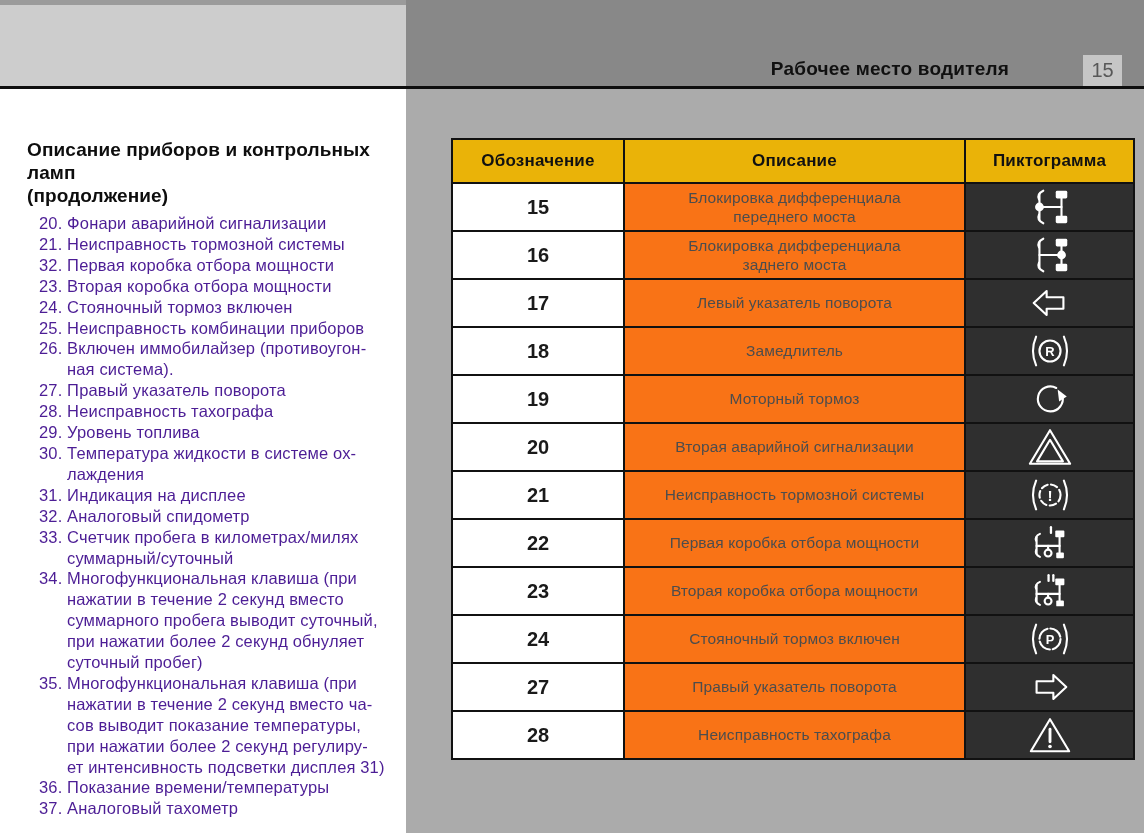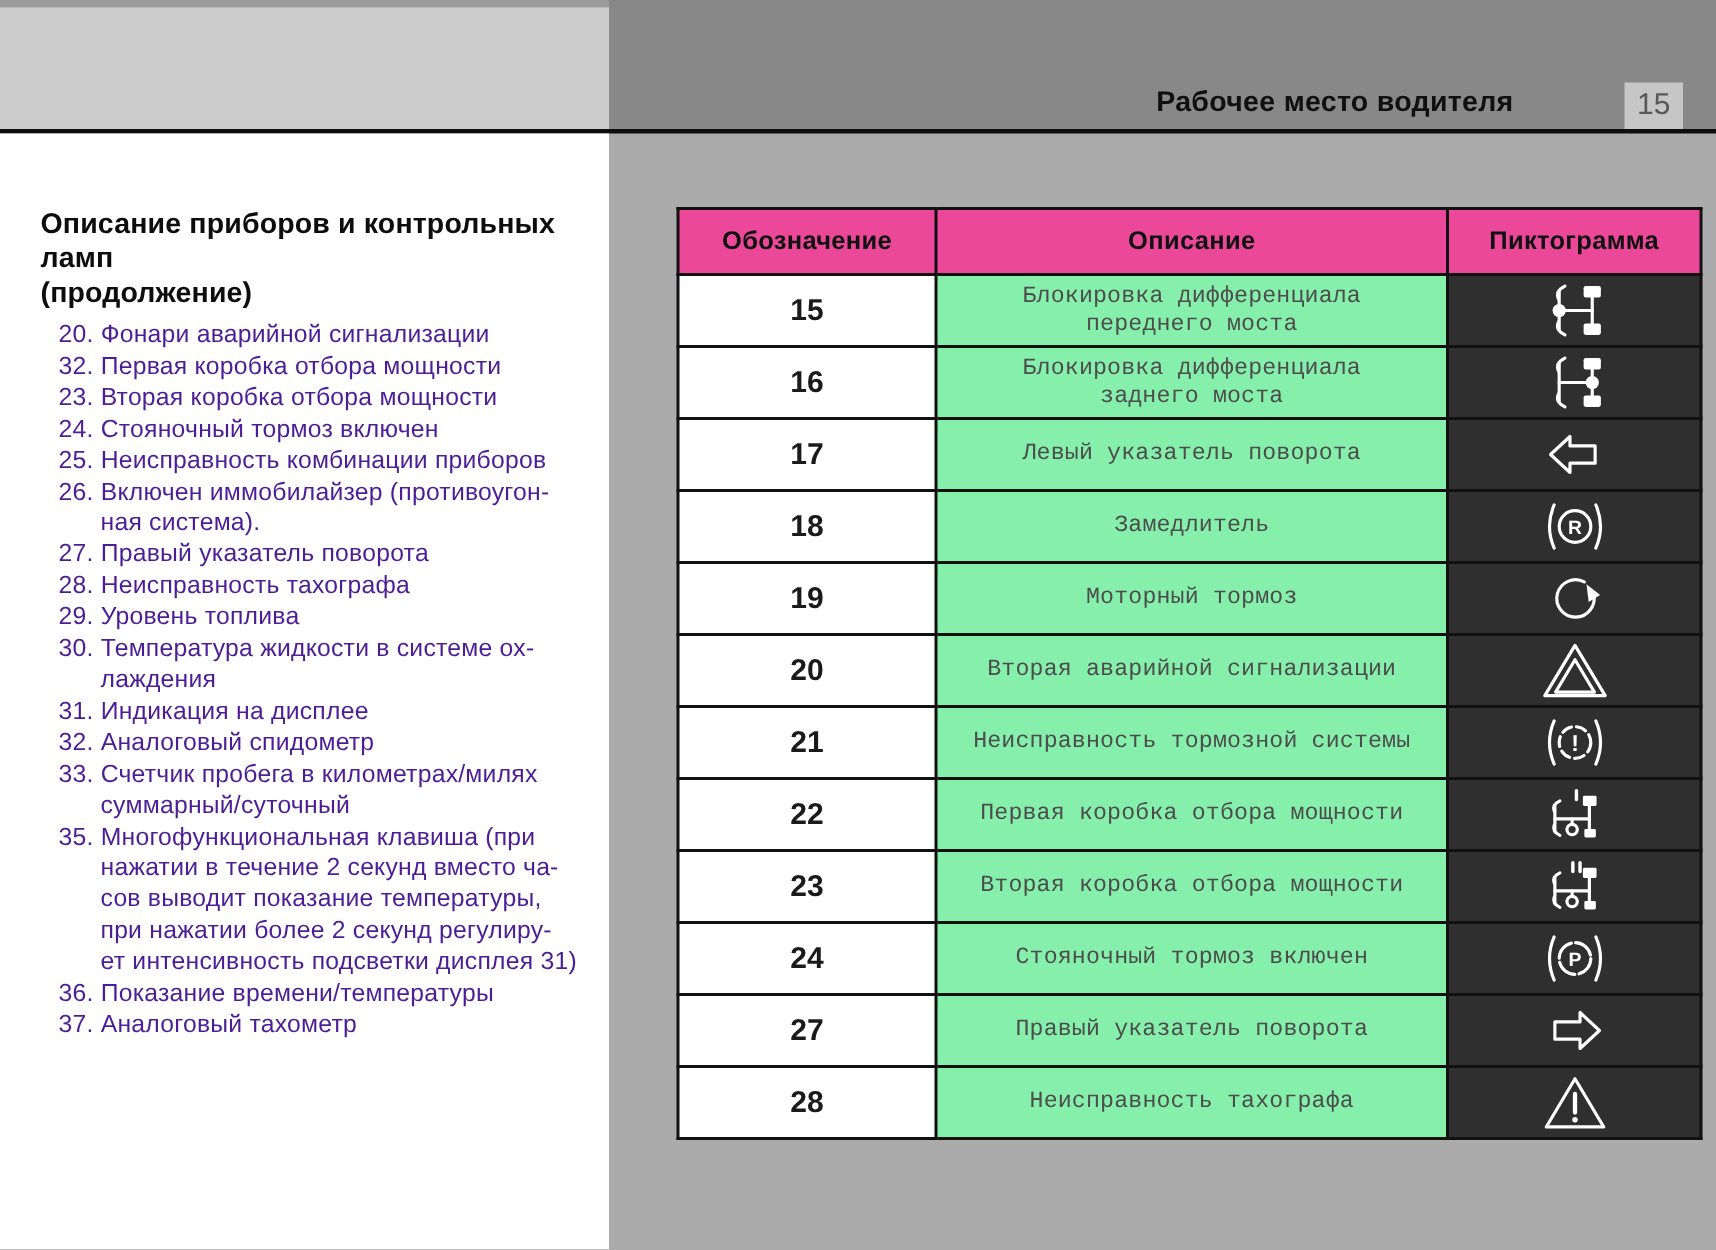--- a/index.html
+++ b/index.html
@@ -33,27 +33,27 @@
   .left-list{list-style:none;margin:0;padding:0 0 0 12px;}
   .left-list li{
     font-size:16.5px;color:#4c1d95;line-height:20.9px;letter-spacing:.15px;
     padding-left:28px;text-indent:-28px;white-space:pre-line;
   }
   
   .tbl-wrap{position:absolute;left:451px;top:138px;}
   table{border-collapse:collapse;}
   td,th{border:2px solid #111;}
   th{
-    background:#ec4899;height:40px;font-size:17px;font-weight:bold;color:#111;
+    background:#eab308;height:40px;font-size:17px;font-weight:bold;color:#111;
     text-align:center;letter-spacing:.2px;
   }
   .c-id{width:168px;text-align:center;font-size:20px;font-weight:bold;color:#1a1a1a;background:#fff;height:44px;}
   .c-desc{
-    width:337px;text-align:center;font-size:15.5px;color:#4d4d4d;background:#86efac;
-    line-height:1.25;white-space:pre-line;letter-spacing:.1px;font-family:Liberation Mono, monospace;
+    width:337px;text-align:center;font-size:15.5px;color:#4d4d4d;background:#f97316;
+    line-height:1.25;white-space:pre-line;letter-spacing:.1px;
   }
   .c-pic{width:165px;background:#2f2f2f;text-align:center;vertical-align:middle;}
   .c-pic svg{display:block;margin:0 auto;}
   .code-label{font-size:11px;font-weight:bold;color:#fff;letter-spacing:2px;margin-top:-2px;}
   .ic{stroke:#fff;stroke-width:2.2;fill:none;stroke-linecap:round;}
 </style>
 </head>
 <body>
 
 <div class="top-strip"></div>
@@ -63,35 +63,41 @@
 <div class="left-panel"></div>
 
 <div class="header-title">Рабочее место водителя</div>
 <div class="page-box">15</div>
 
 <div class="left-content">
   <h2 class="left-heading">Описание приборов и контрольных ламп
 (продолжение)</h2>
   <ul class="left-list">
     <li>20. Фонари аварийной сигнализации</li>
+    <li>21. Неисправность тормозной системы</li>
     <li>32. Первая коробка отбора мощности</li>
     <li>23. Вторая коробка отбора мощности</li>
     <li>24. Стояночный тормоз включен</li>
     <li>25. Неисправность комбинации приборов</li>
     <li>26. Включен иммобилайзер (противоугон-
 ная система).</li>
     <li>27. Правый указатель поворота</li>
     <li>28. Неисправность тахографа</li>
     <li>29. Уровень топлива</li>
     <li>30. Температура жидкости в системе ох-
 лаждения</li>
     <li>31. Индикация на дисплее</li>
     <li>32. Аналоговый спидометр</li>
     <li>33. Счетчик пробега в километрах/милях
 суммарный/суточный</li>
+    <li>34. Многофункциональная клавиша (при
+нажатии в течение 2 секунд вместо
+суммарного пробега выводит суточный,
+при нажатии более 2 секунд обнуляет
+суточный пробег)</li>
     <li>35. Многофункциональная клавиша (при
 нажатии в течение 2 секунд вместо ча-
 сов выводит показание температуры,
 при нажатии более 2 секунд регулиру-
 ет интенсивность подсветки дисплея 31)</li>
     <li>36. Показание времени/температуры</li>
     <li>37. Аналоговый тахометр</li>
   </ul>
 </div>
 

